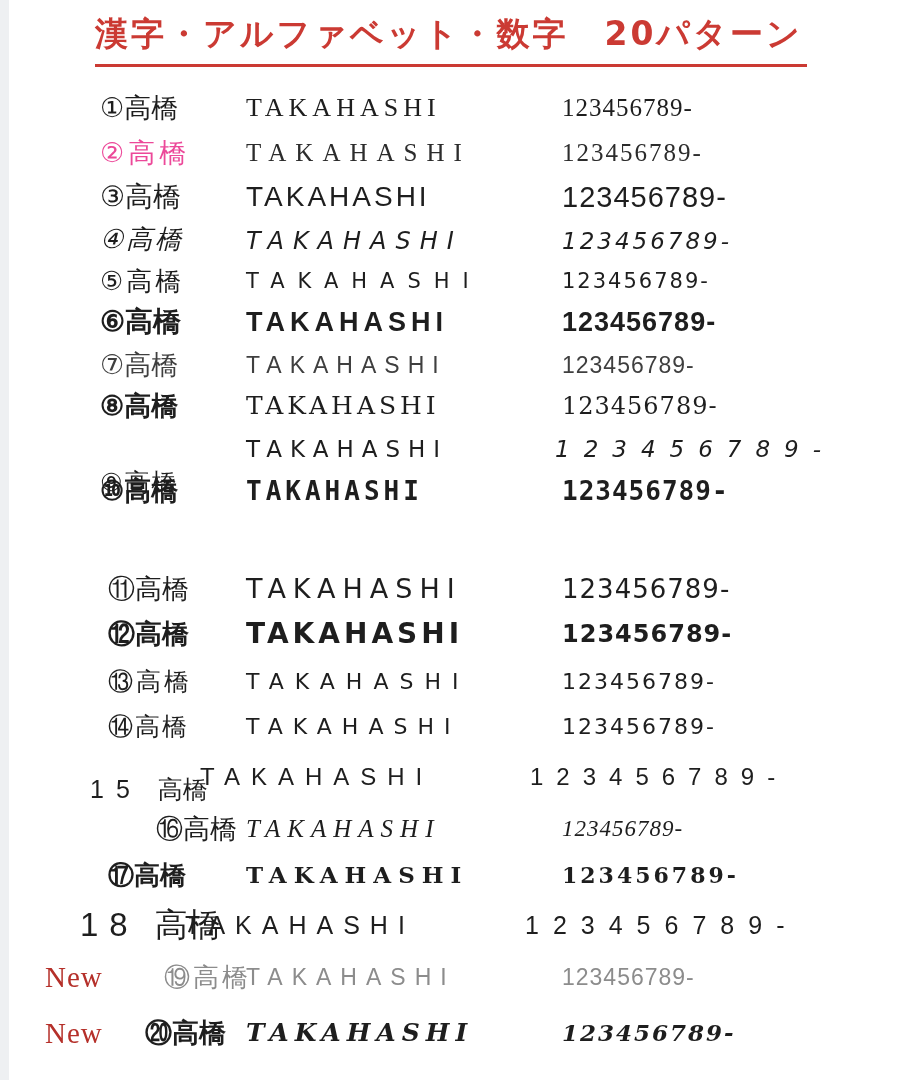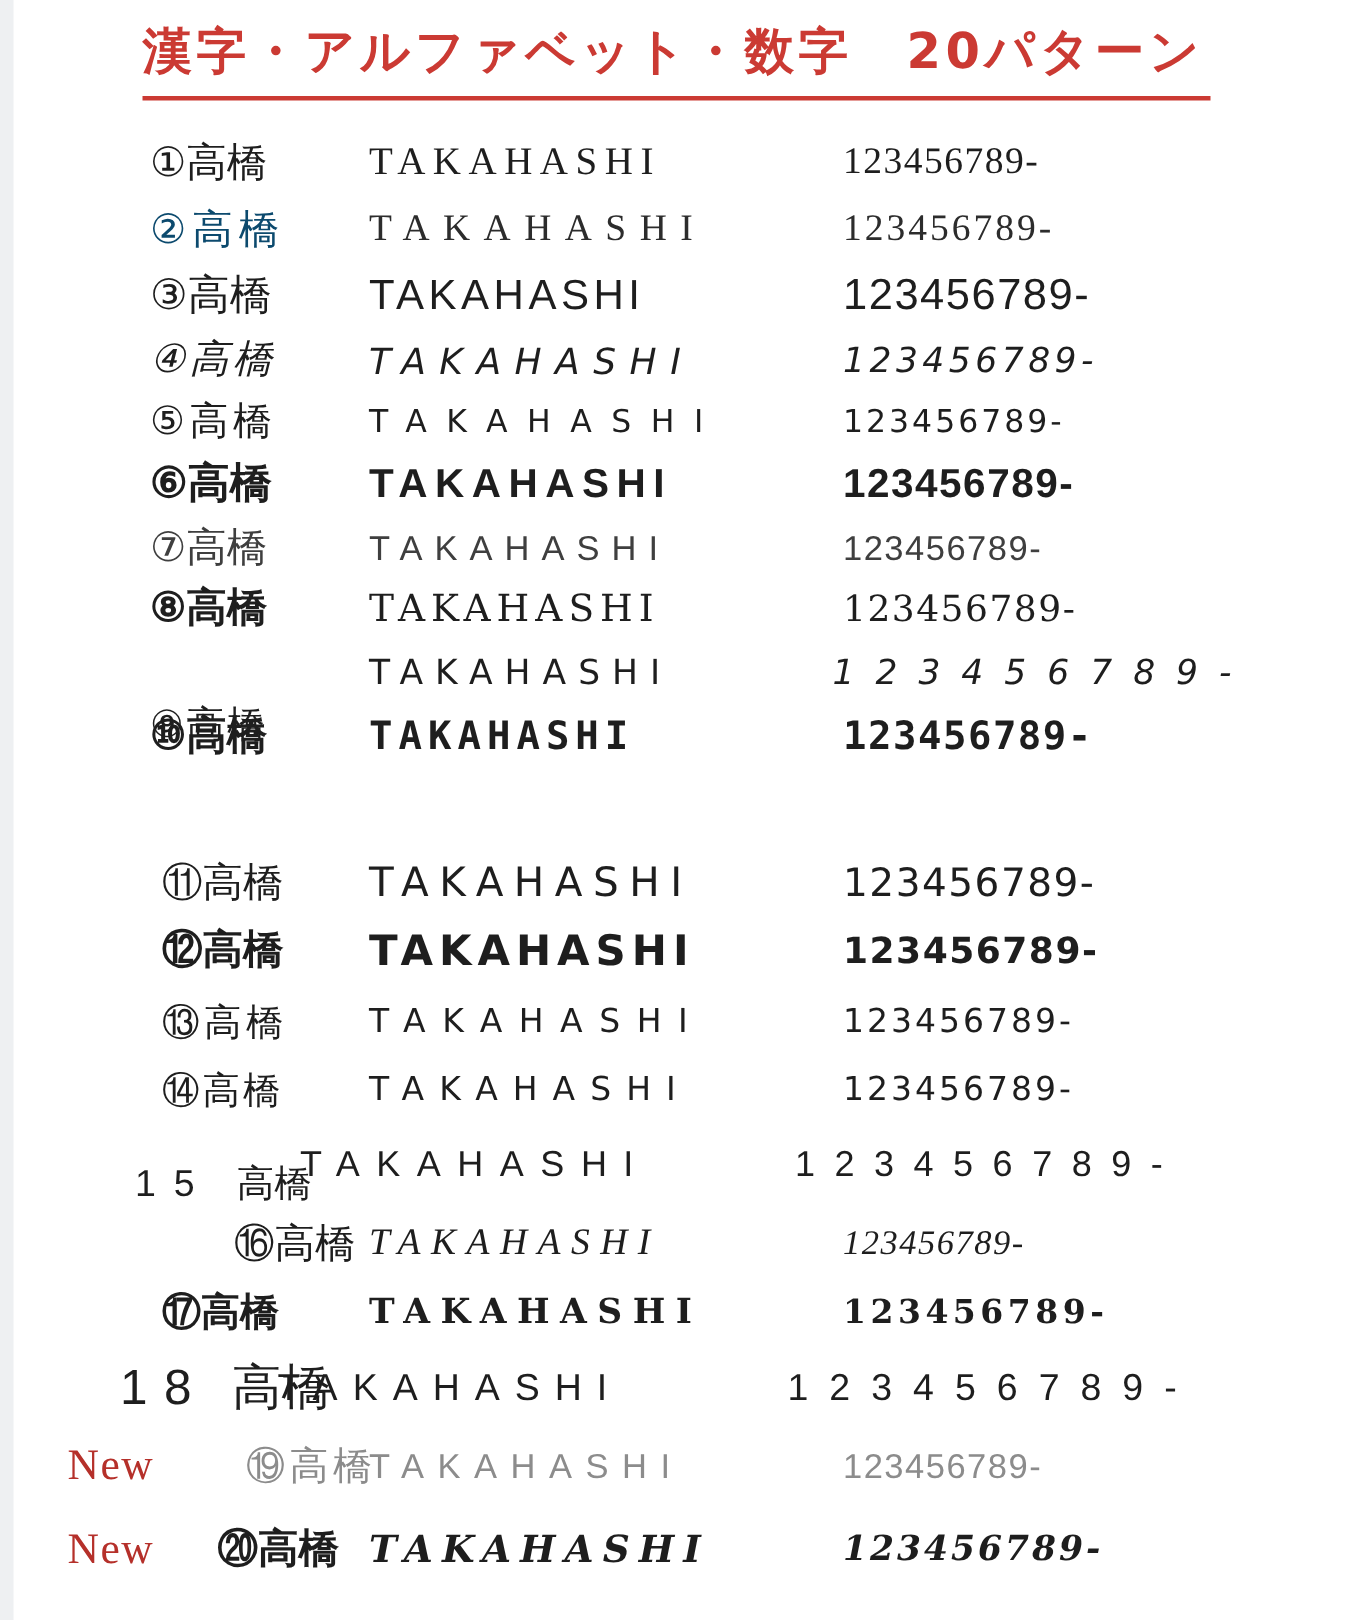--- a/index.html
+++ b/index.html
@@ -44,21 +44,21 @@
   .r1{top:90px}.r2{top:135px}.r3{top:179px}.r4{top:223px}.r5{top:263px}
   .r6{top:304px}.r7{top:347px}.r8{top:388px}.r9{top:431px}.r10{top:473px}
   .r11{top:571px}.r12{top:616px}.r13{top:664px}.r14{top:709px}.r15{top:759px}
   .r16{top:811px}.r17{top:857px}.r18{top:907px}.r19{top:959px}.r20{top:1015px}
 
   
   .r1 .label{font-family:"Liberation Serif",serif;font-size:27px;}
   .r1 .alpha{font-family:"Liberation Serif",serif;font-size:26px;letter-spacing:5px;}
   .r1 .digits{font-family:"Liberation Serif",serif;font-size:25px;letter-spacing:1px;}
 
-  .r2 .label{font-family:"Liberation Serif",serif;font-size:27px;color:#0c4a6e;letter-spacing:4px;}
+  .r2 .label{font-family:"Liberation Serif",serif;font-size:27px;color:#ec4899;letter-spacing:4px;}
   .r2 .alpha{font-family:"Liberation Serif",serif;font-size:25px;letter-spacing:9px;color:#2c2c2c;}
   .r2 .digits{font-family:"Liberation Serif",serif;font-size:25px;letter-spacing:2px;color:#2c2c2c;}
 
   .r3 .label{font-family:"Liberation Sans",sans-serif;font-size:28px;}
   .r3 .alpha{font-family:"Liberation Sans",sans-serif;font-size:28px;letter-spacing:3px;}
   .r3 .digits{font-family:"Liberation Sans",sans-serif;font-size:29px;letter-spacing:1px;}
 
   .r4 .label{font-family:Liberation Mono, monospace;font-size:26px;font-style:italic;letter-spacing:3px;}
   .r4 .alpha{font-family:"DejaVu Sans",sans-serif;font-size:24px;font-style:italic;letter-spacing:9px;}
   .r4 .digits{font-family:"DejaVu Sans",sans-serif;font-size:23px;font-style:italic;letter-spacing:3px;}

